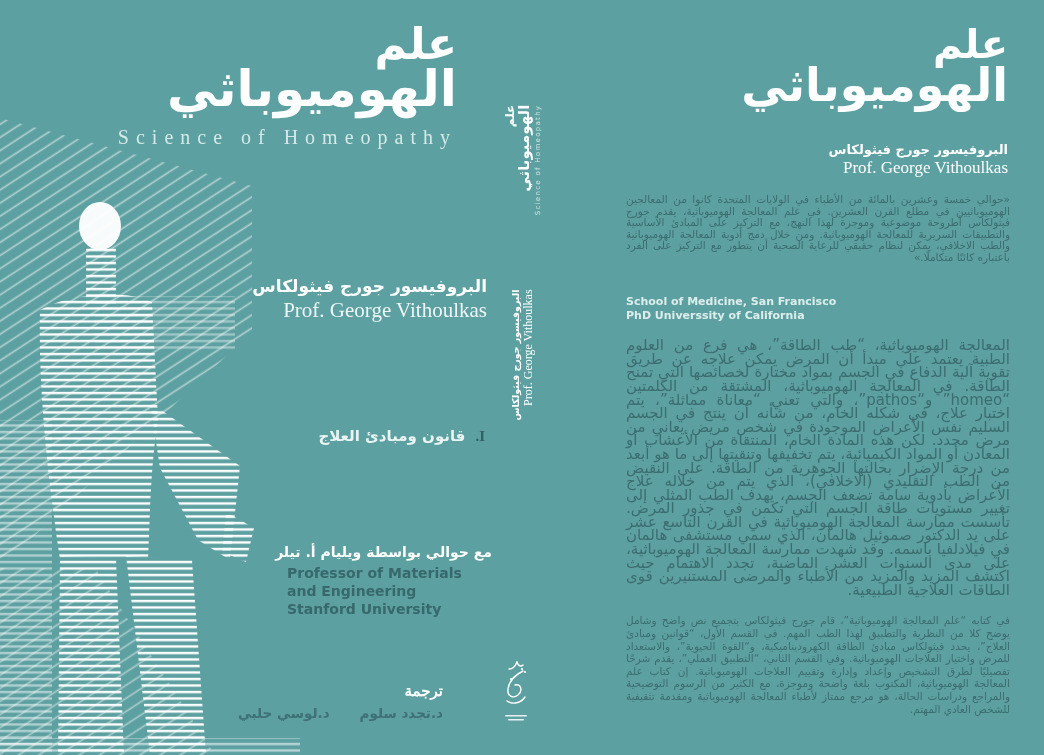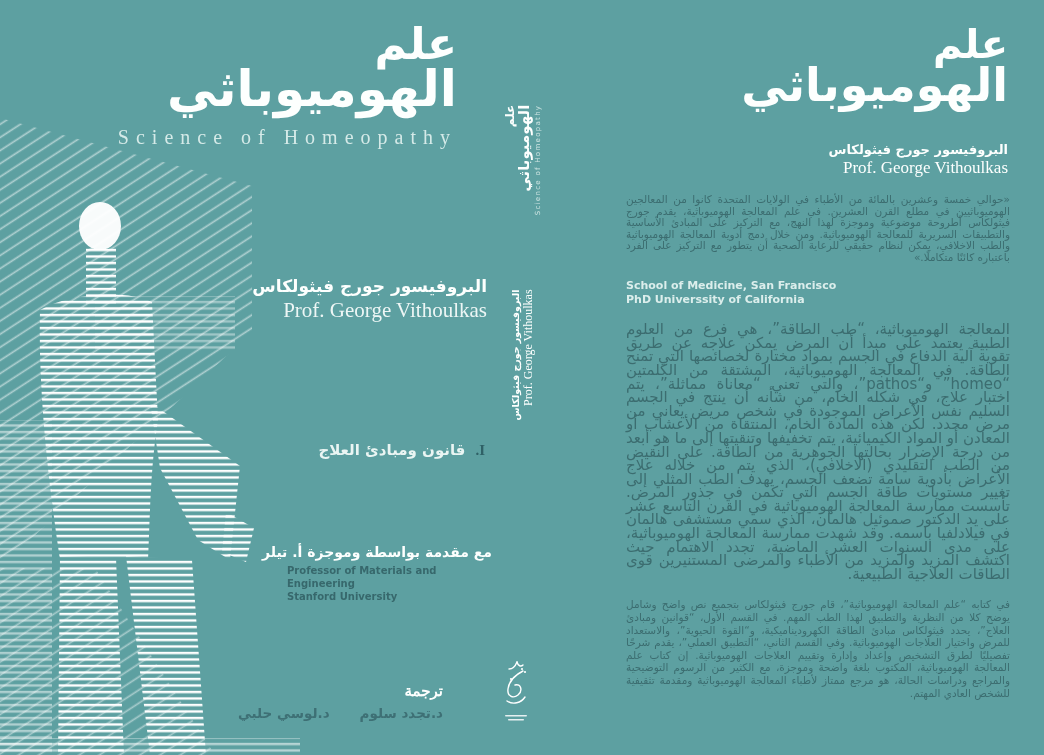--- a/index.html
+++ b/index.html
@@ -16,26 +16,26 @@
 
   
   .figure-svg{position:absolute;left:0;top:0;width:497px;height:755px;}
   .f-title{position:absolute;top:22px;right:40px;text-align:right;color:#FDFFFE;direction:rtl;}
   .f-title .t1{font-size:44px;font-weight:bold;line-height:1.0;}
   .f-title .t2{font-size:50px;font-weight:bold;line-height:0.92;letter-spacing:1px;}
   .f-sub{margin-top:14px;font-size:20px;letter-spacing:7px;color:#D5EAE8;white-space:nowrap;font-weight:normal;}
   .f-author{position:absolute;top:276px;right:10px;text-align:right;}
   .f-author .a-ar{font-size:17px;font-weight:bold;color:#FDFFFE;direction:rtl;}
   .f-author .a-en{font-size:21px;color:#EDF6F5;margin-top:2px;}
-  .contents{position:absolute;top:438px;right:12px;direction:rtl;text-align:right;font-size:15px;line-height:1.6;color:#EAF5F3;font-weight:bold;}
+  .contents{position:absolute;top:424px;right:12px;direction:rtl;text-align:right;font-size:15px;line-height:1.6;color:#EAF5F3;font-weight:bold;}
   .contents .num{font-family:"Liberation Serif","DejaVu Serif",serif;color:#2F6166;font-weight:bold;margin-left:10px;font-size:15px;}
   .contents .cont-line2{margin-right:30px;}
   .intro{position:absolute;top:544px;left:287px;width:205px;}
   .intro .i-ar{direction:rtl;text-align:right;color:#FDFFFE;font-weight:bold;font-size:14px;margin-bottom:4px;white-space:nowrap;}
-  .intro .i-en{color:#37686C;font-size:10px;font-weight:bold;line-height:1.3;text-align:left;}
+  .intro .i-en{color:#37686C;font-size:14px;font-weight:bold;line-height:1.3;text-align:left;}
   .trans{position:absolute;top:682px;right:54px;text-align:right;}
   .trans .tr-h{color:#FDFFFE;font-weight:bold;font-size:15px;direction:rtl;font-family:Liberation Serif, serif;}
   .trans .tr-names{display:flex;direction:rtl;gap:30px;margin-top:5px;color:#3E7075;font-weight:bold;font-size:13.5px;}
 
   
   .spine-rot{position:absolute;left:26px;white-space:nowrap;transform:translate(-50%,-50%) rotate(-90deg);text-align:right;}
   .spine-title{top:160px;}
   .spine-title .s1{font-size:12px;font-weight:bold;color:#FDFFFE;direction:rtl;line-height:1.05;}
   .spine-title .s2{font-size:15px;font-weight:bold;color:#FDFFFE;direction:rtl;line-height:1.0;}
   .spine-title .s3{font-size:7px;letter-spacing:1.3px;color:#CFE5E3;margin-top:2px;}
@@ -46,21 +46,21 @@
 
   
   .b-title{position:absolute;top:24px;right:36px;text-align:right;color:#FDFFFE;direction:rtl;}
   .b-title .t1{font-size:40px;font-weight:bold;line-height:1.0;}
   .b-title .t2{font-size:46px;font-weight:bold;line-height:0.94;letter-spacing:1px;}
   .b-author{position:absolute;top:142px;right:36px;text-align:right;}
   .b-author .a-ar{font-size:13px;font-weight:bold;color:#FDFFFE;direction:rtl;}
   .b-author .a-en{font-size:17px;color:#FDFFFE;margin-top:1px;}
   .b-text{position:absolute;top:194px;left:76px;width:384px;}
   .para{direction:rtl;text-align:justify;text-align-last:right;color:#3C6D70;}
-  .para.p1{font-size:10.5px;line-height:11.6px;margin-bottom:15px;}
+  .para.p1{font-size:10.5px;line-height:11.6px;margin-bottom:31px;}
   .para.p2{font-size:15px;line-height:13.6px;margin-bottom:17px;margin-top:11px;}
   .para.p3{font-size:10.5px;line-height:12.6px;}
   .attrib{color:#DCEEEC;font-size:11px;line-height:1.3;font-weight:bold;text-align:left;margin-bottom:16px;}
 </style>
 </head>
 <body>
 
 <div class="spread">
 
   <div class="panel" id="front-panel">
@@ -103,21 +103,21 @@
       <div class="a-en serif">Prof. George Vithoulkas</div>
     </div>
 
     <div class="contents">
       <div>
         <span class="num">I.</span><span>قانون ومبادئ العلاج</span>
       </div>
     </div>
 
     <div class="intro">
-      <div class="i-ar">مع مقدمة بواسطة وموجزة أ. تيلر</div>
+      <div class="i-ar">مع حوالي بواسطة ويليام أ. تيلر</div>
       <div class="i-en">Professor of Materials and Engineering</div>
       <div class="i-en">Stanford University</div>
     </div>
 
     <div class="trans">
       <div class="tr-h">ترجمة</div>
       <div class="tr-names">
         <span>د.تجدد سلوم</span>
         <span>د.لوسي حلبي</span>
       </div>

